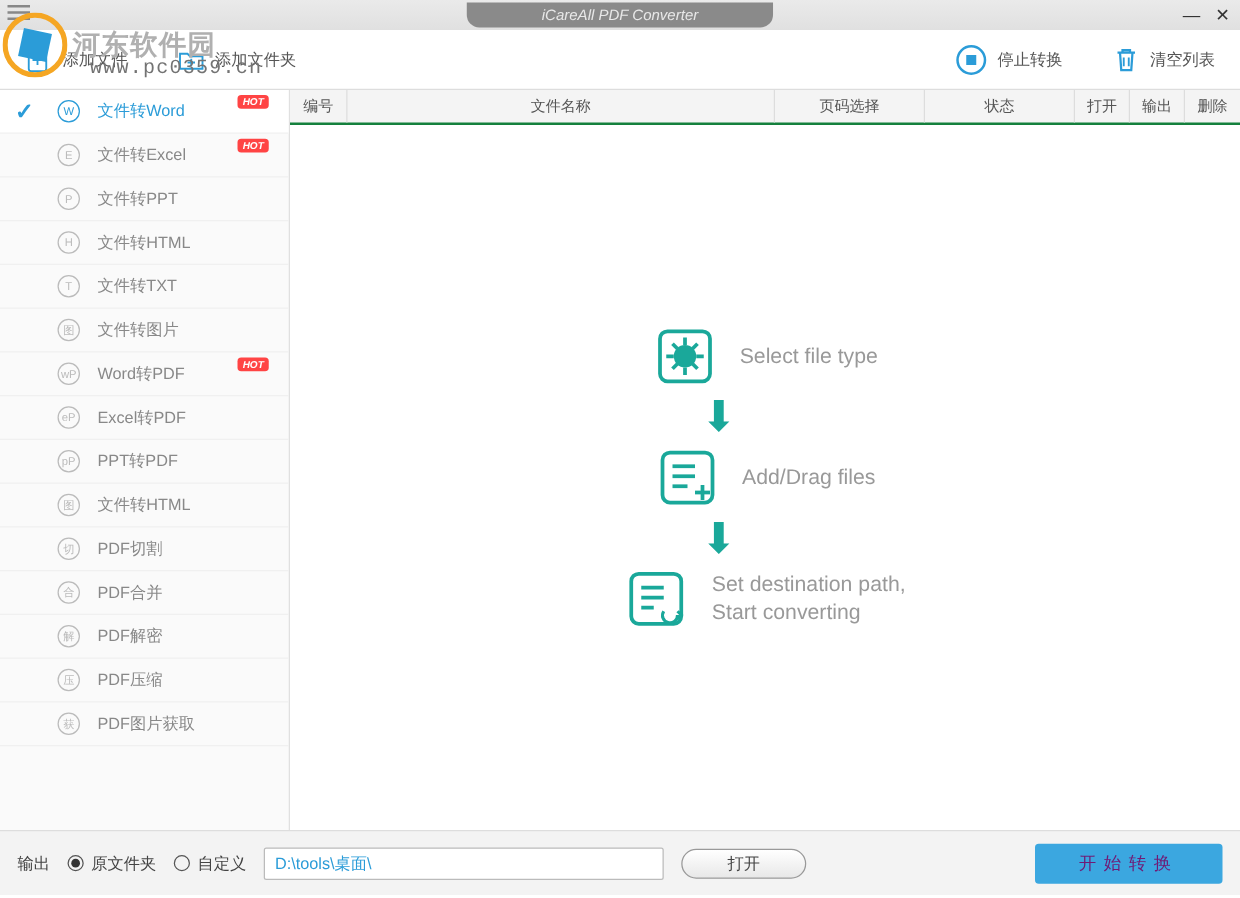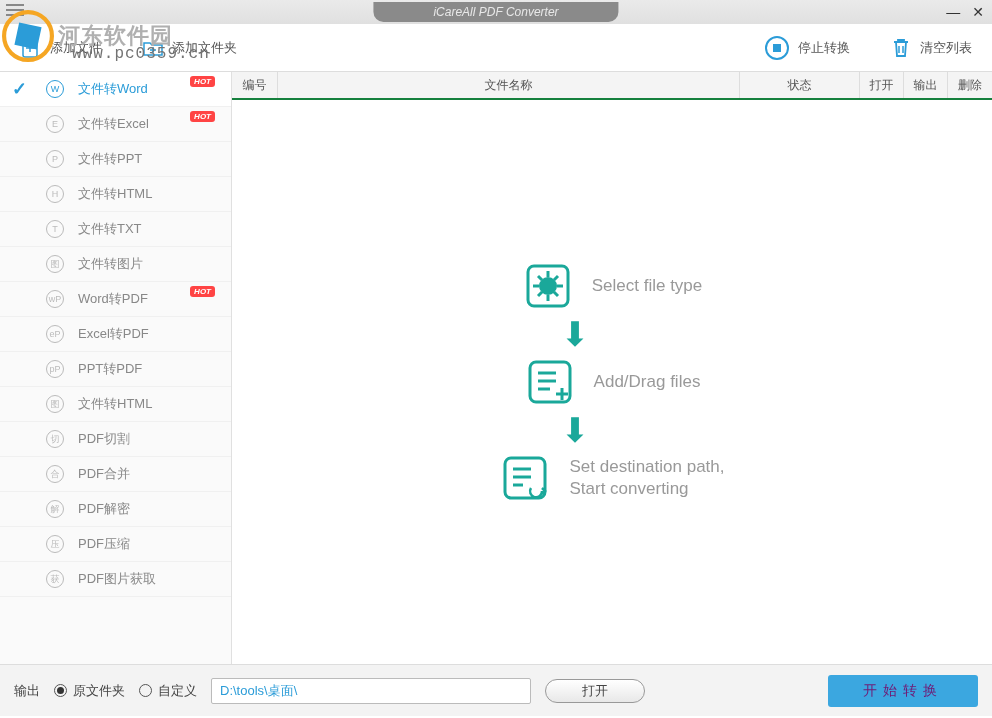--- a/index.html
+++ b/index.html
@@ -181,20 +181,21 @@
       <div class="side-item">
         <span class="circ">获</span>
         <span>PDF图片获取</span>
       </div>
     </div>
 
   <div class="main">
     <div class="thead">
       <div class="th th-num">编号</div>
       <div class="th th-name">文件名称</div>
+      <div class="th th-page">页码选择</div>
       <div class="th th-status">状态</div>
       <div class="th th-open">打开</div>
       <div class="th th-out">输出</div>
       <div class="th th-del">删除</div>
     </div>
 
     <div class="drop-zone">
       <div class="step">
         <svg width="52" height="52">
             <rect x="6" y="6" width="40" height="40" rx="6" fill="none" stroke="#1aa89a" stroke-width="3"></rect>

